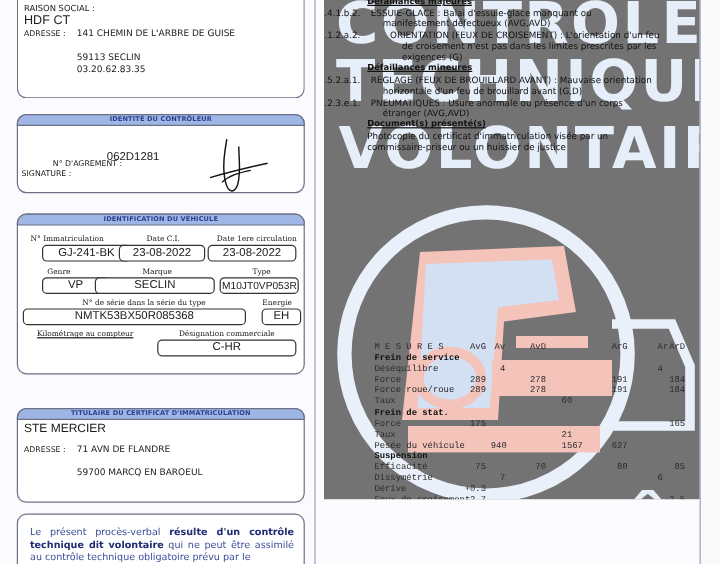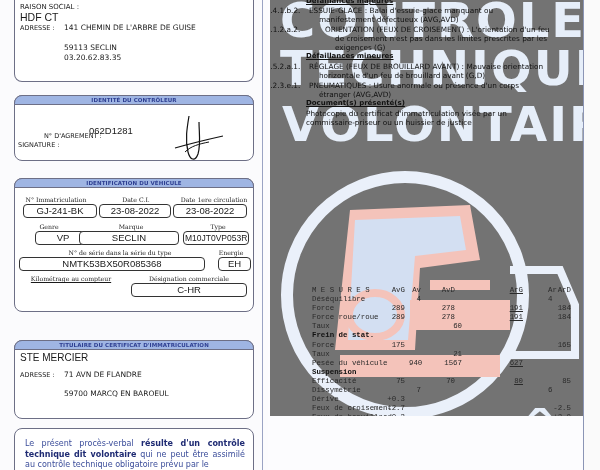--- a/index.html
+++ b/index.html
@@ -61,22 +61,22 @@
   .defects .desc .cont { padding-left: 10px; display: block; }
 
   .mes { position: absolute; left: 4px; top: 286px; width: 305px; font-family: "Liberation Mono", monospace; font-size: 7.4px; color: #2a2a2a; }
   .mes .row { position: relative; height: 9.1px; line-height: 9.1px; }
   .mes .row span { position: absolute; top: 0; white-space: nowrap; }
   .mes .sec { font-weight: bold; color: #111; }
   .c0 { left: 0; padding-left: 38px; }
   .c1 { left: 109px; width: 22px; text-align: right; }
   .c2 { left: 135px; width: 12px; text-align: right; }
   .c3 { left: 153px; width: 28px; text-align: right; }
-  .c35 { left: 168px; width: 20px; text-align: right; }
-  .c4 { left: 225px; width: 24px; text-align: right; text-decoration: underline; }
+  .c35 { left: 194px; width: 20px; text-align: left; }
+  .c4 { left: 225px; width: 24px; text-align: right; }
   .c5 { left: 254px; width: 12px; text-align: left; margin-left: 20px; }
   .c6 { left: 270px; width: 27px; text-align: right; }
 </style>
 </head>
 <body>
 
 <div class="left">
 
   <div class="box b1">
     <div class="lbl-rs">RAISON SOCIAL :</div>
@@ -98,21 +98,21 @@
       <path d="M20 38 C26 32, 34 30, 44 28" fill="none" stroke="#111" stroke-width="1"></path>
     </svg>
   </div>
 
   <div class="box b3">
     <div class="box-head">IDENTIFICATION DU VÉHICULE</div>
 
     <div class="fld-lbl" style="left:6px; top:17px; width:70px;">N° Immatriculation</div>
     <div class="fld-lbl" style="left:86px; top:17px; width:70px;">Date C.I.</div>
     <div class="fld-lbl" style="left:160px; top:17px; width:78px;">Date 1ere circulation</div>
-    <div class="fld" style="left:8px; top:25px; width:74px;">GJ-241-BK</div>
+    <div class="fld" style="left:20px; top:25px; width:74px;">GJ-241-BK</div>
     <div class="fld" style="left:84px; top:25px; width:72px;">23-08-2022</div>
     <div class="fld" style="left:158px; top:25px; width:74px;">23-08-2022</div>
 
     <div class="fld-lbl" style="left:6px; top:44px; width:56px;">Genre</div>
     <div class="fld-lbl" style="left:70px; top:44px; width:92px;">Marque</div>
     <div class="fld-lbl" style="left:168px; top:44px; width:70px;">Type</div>
     <div class="fld" style="left:4px; top:52px; width:56px;margin-left:16px;">VP</div>
     <div class="fld" style="left:64px; top:52px; width:100px;">SECLIN</div>
     <div class="fld" style="left:168px; top:52px; width:66px; font-size:8.5px; text-align:left; padding-left:1px;">M10JT0VP053R</div>
 
@@ -202,20 +202,23 @@
       <span class="c0">M E S U R E S</span>
       <span class="c1">AvG</span>
       <span class="c2">Av</span>
       <span class="c3">AvD</span>
       <span class="c4">ArG</span>
       <span class="c5">Ar</span>
       <span class="c6">ArD</span>
     </div>
     <div id="mes-body">
         <div class="row">
+          <span class="c0 sec">Frein de service</span>
+        </div>
+        <div class="row">
           <span class="c0">Déséquilibre</span>
           <span class="c1"></span>
           <span class="c2">4</span>
           <span class="c3"></span>
           <span class="c35"></span>
           <span class="c4"></span>
           <span class="c5">4</span>
           <span class="c6"></span>
         </div>
         <div class="row">

